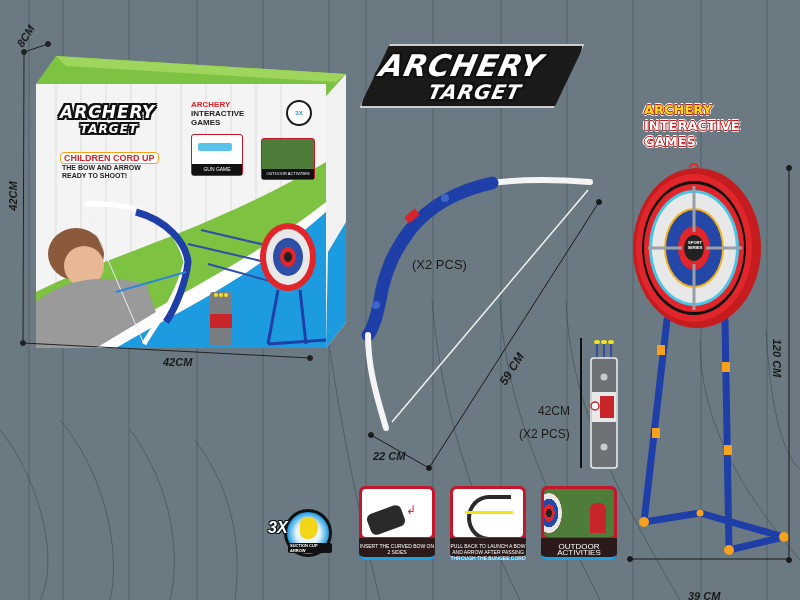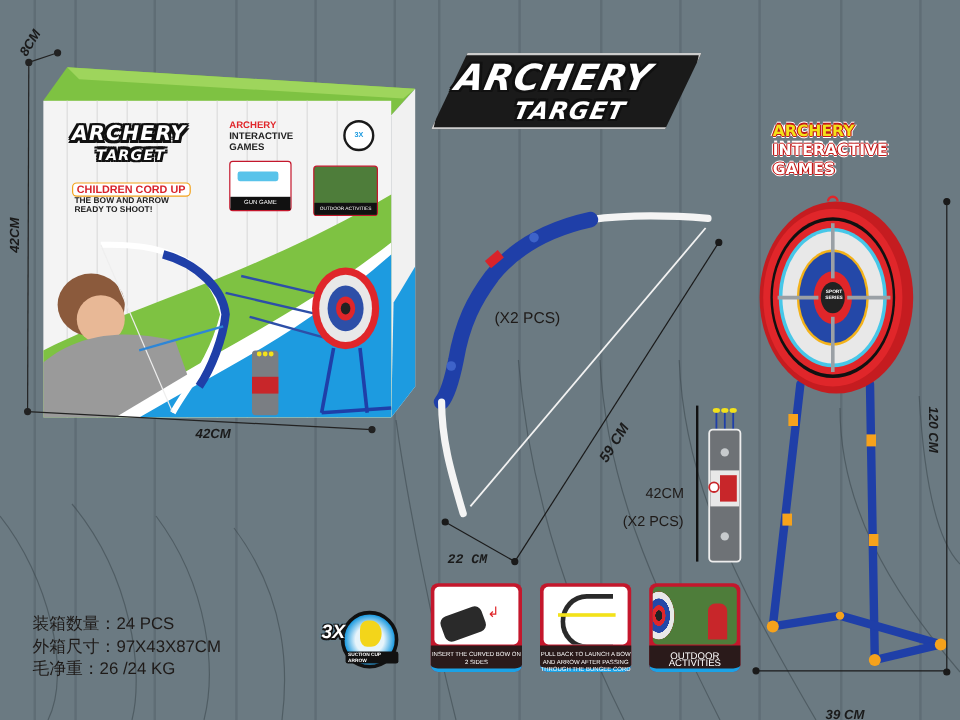--- a/index.html
+++ b/index.html
@@ -182,21 +182,21 @@
     <g stroke="#1a1a1a" stroke-width="1" fill="#1a1a1a">
       <line x1="599" y1="202" x2="429" y2="468"></line>
         <circle cx="599" cy="202" r="2.5"></circle>
       <line x1="371" y1="435" x2="429" y2="468"></line>
         <circle cx="371" cy="435" r="2.5"></circle>
         <circle cx="429" cy="468" r="2.5"></circle>
     </g>
   </svg>
   <div class="dim-plain" style="left:412px;top:257px;font-size:13px;">(X2 PCS)</div>
   <div class="dim-label" style="left:494px;top:362px;transform:rotate(-58deg);font-size:12px;">59 CM</div>
-  <div class="dim-label" style="left:373px;top:461px;font-family:Liberation Mono, monospace;">22 CM</div>
+  <div class="dim-label" style="left:373px;top:450px;">22 CM</div>
 
   <svg class="abs" style="left:0;top:0" width="800" height="600">
     <g stroke="#1f3fa8" stroke-width="1.5">
       <line x1="597" y1="344" x2="597" y2="360"></line>
         <line x1="604" y1="344" x2="604" y2="360"></line>
         <line x1="611" y1="344" x2="611" y2="360"></line>
     </g>
     <g fill="#f3e21a">
         <ellipse cx="597" cy="342" rx="3" ry="2"></ellipse>
         <ellipse cx="604" cy="342" rx="3" ry="2"></ellipse>
@@ -286,25 +286,14 @@
     <div class="cap big">OUTDOOR ACTIVITIES</div>
   </div>
 
   <div class="abs" style="left:266px;top:507px;width:66px;height:50px;">
     <div style="position:absolute;left:18px;top:2px;width:42px;height:42px;border-radius:50%;background:radial-gradient(#e6f4fb 40%,#1d9be0 70%);border:3px solid #111;"></div>
     <div style="position:absolute;left:34px;top:10px;width:18px;height:22px;background:#f3d51a;border-radius:40% 60% 60% 40%;"></div>
     <div style="position:absolute;left:2px;top:12px;font-size:16px;font-weight:bold;font-style:italic;color:#fff;text-shadow:1px 1px #111,-1px -1px #111,1px -1px #111,-1px 1px #111,0 0 3px #1d9be0;">3X</div>
     <div style="position:absolute;left:22px;top:36px;font-size:4px;font-weight:bold;color:#fff;background:#111;padding:0 2px;border-radius:2px;">SUCTION CUP ARROW</div>
   </div>
 
-  <div class="abs" style="left:27px;top:510px;">
-    <div class="spec-line">
-      <span>装箱数量：</span><span>24 PCS</span>
-    </div>
-    <div class="spec-line">
-      <span>外箱尺寸：</span><span>97X43X87CM</span>
-    </div>
-    <div class="spec-line">
-      <span>毛净重：</span><span>26 /24 KG</span>
-    </div>
-  </div>
 
 </div>
 
 </body></html>

